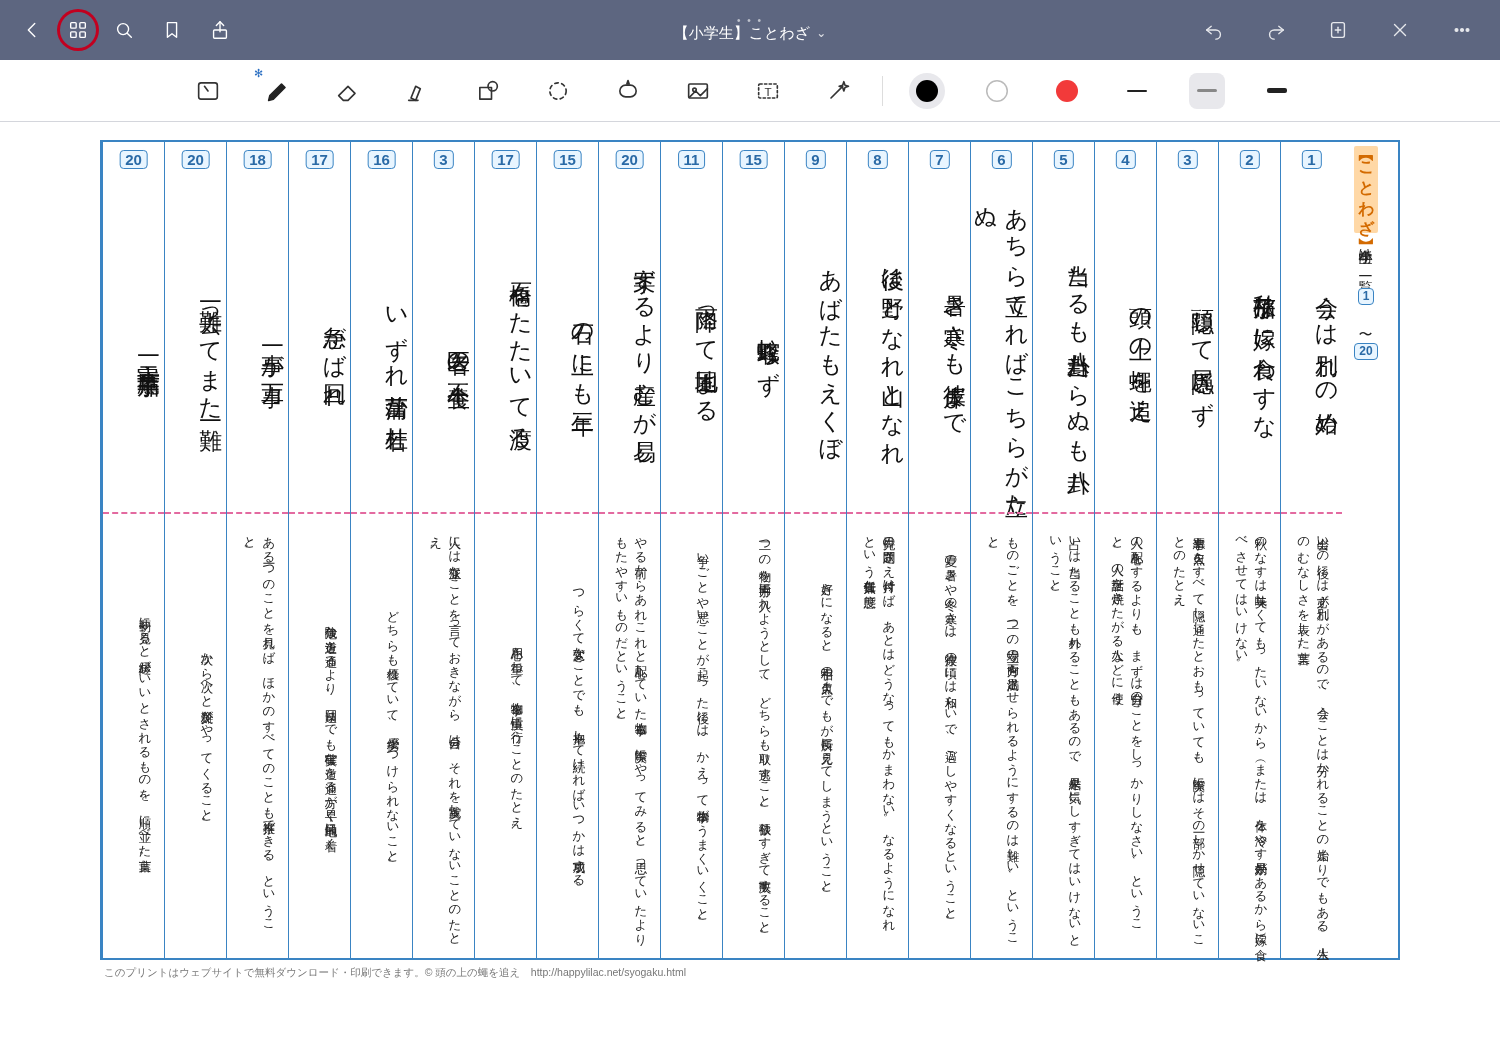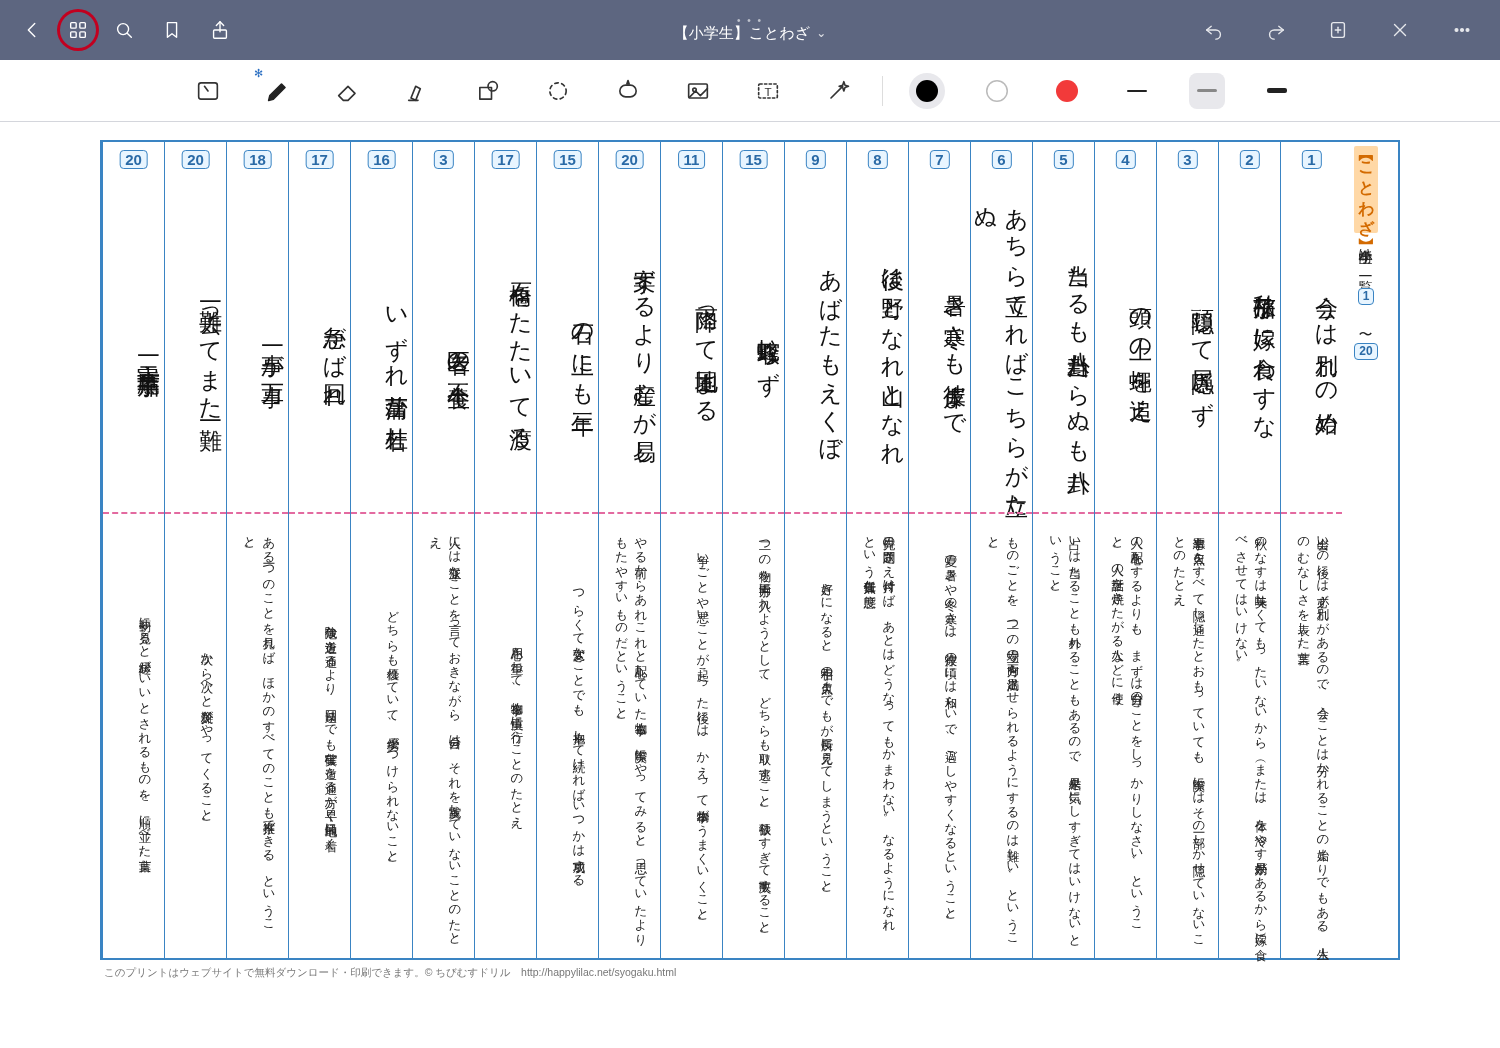--- a/index.html
+++ b/index.html
@@ -545,15 +545,15 @@
         <div class="rgutter">
   <span class="catg">【ことわざ】</span>
   <span class="sub">
     小学生向け　一覧
     <span class="num-pill">1</span>
     〜
     <span class="num-pill">20</span>
   </span>
         </div>
       </div>
-    <div class="footer">このプリントはウェブサイトで無料ダウンロード・印刷できます。© ちびむすドリル　http://happylilac.net/syogaku.html</div>
+    <div class="footer">このプリントはウェブサイトで無料ダウンロード・印刷できます。© 頭の上の蠅を追え　http://happylilac.net/syogaku.html</div>
   </div>
 </div>
 
 </body></html>

